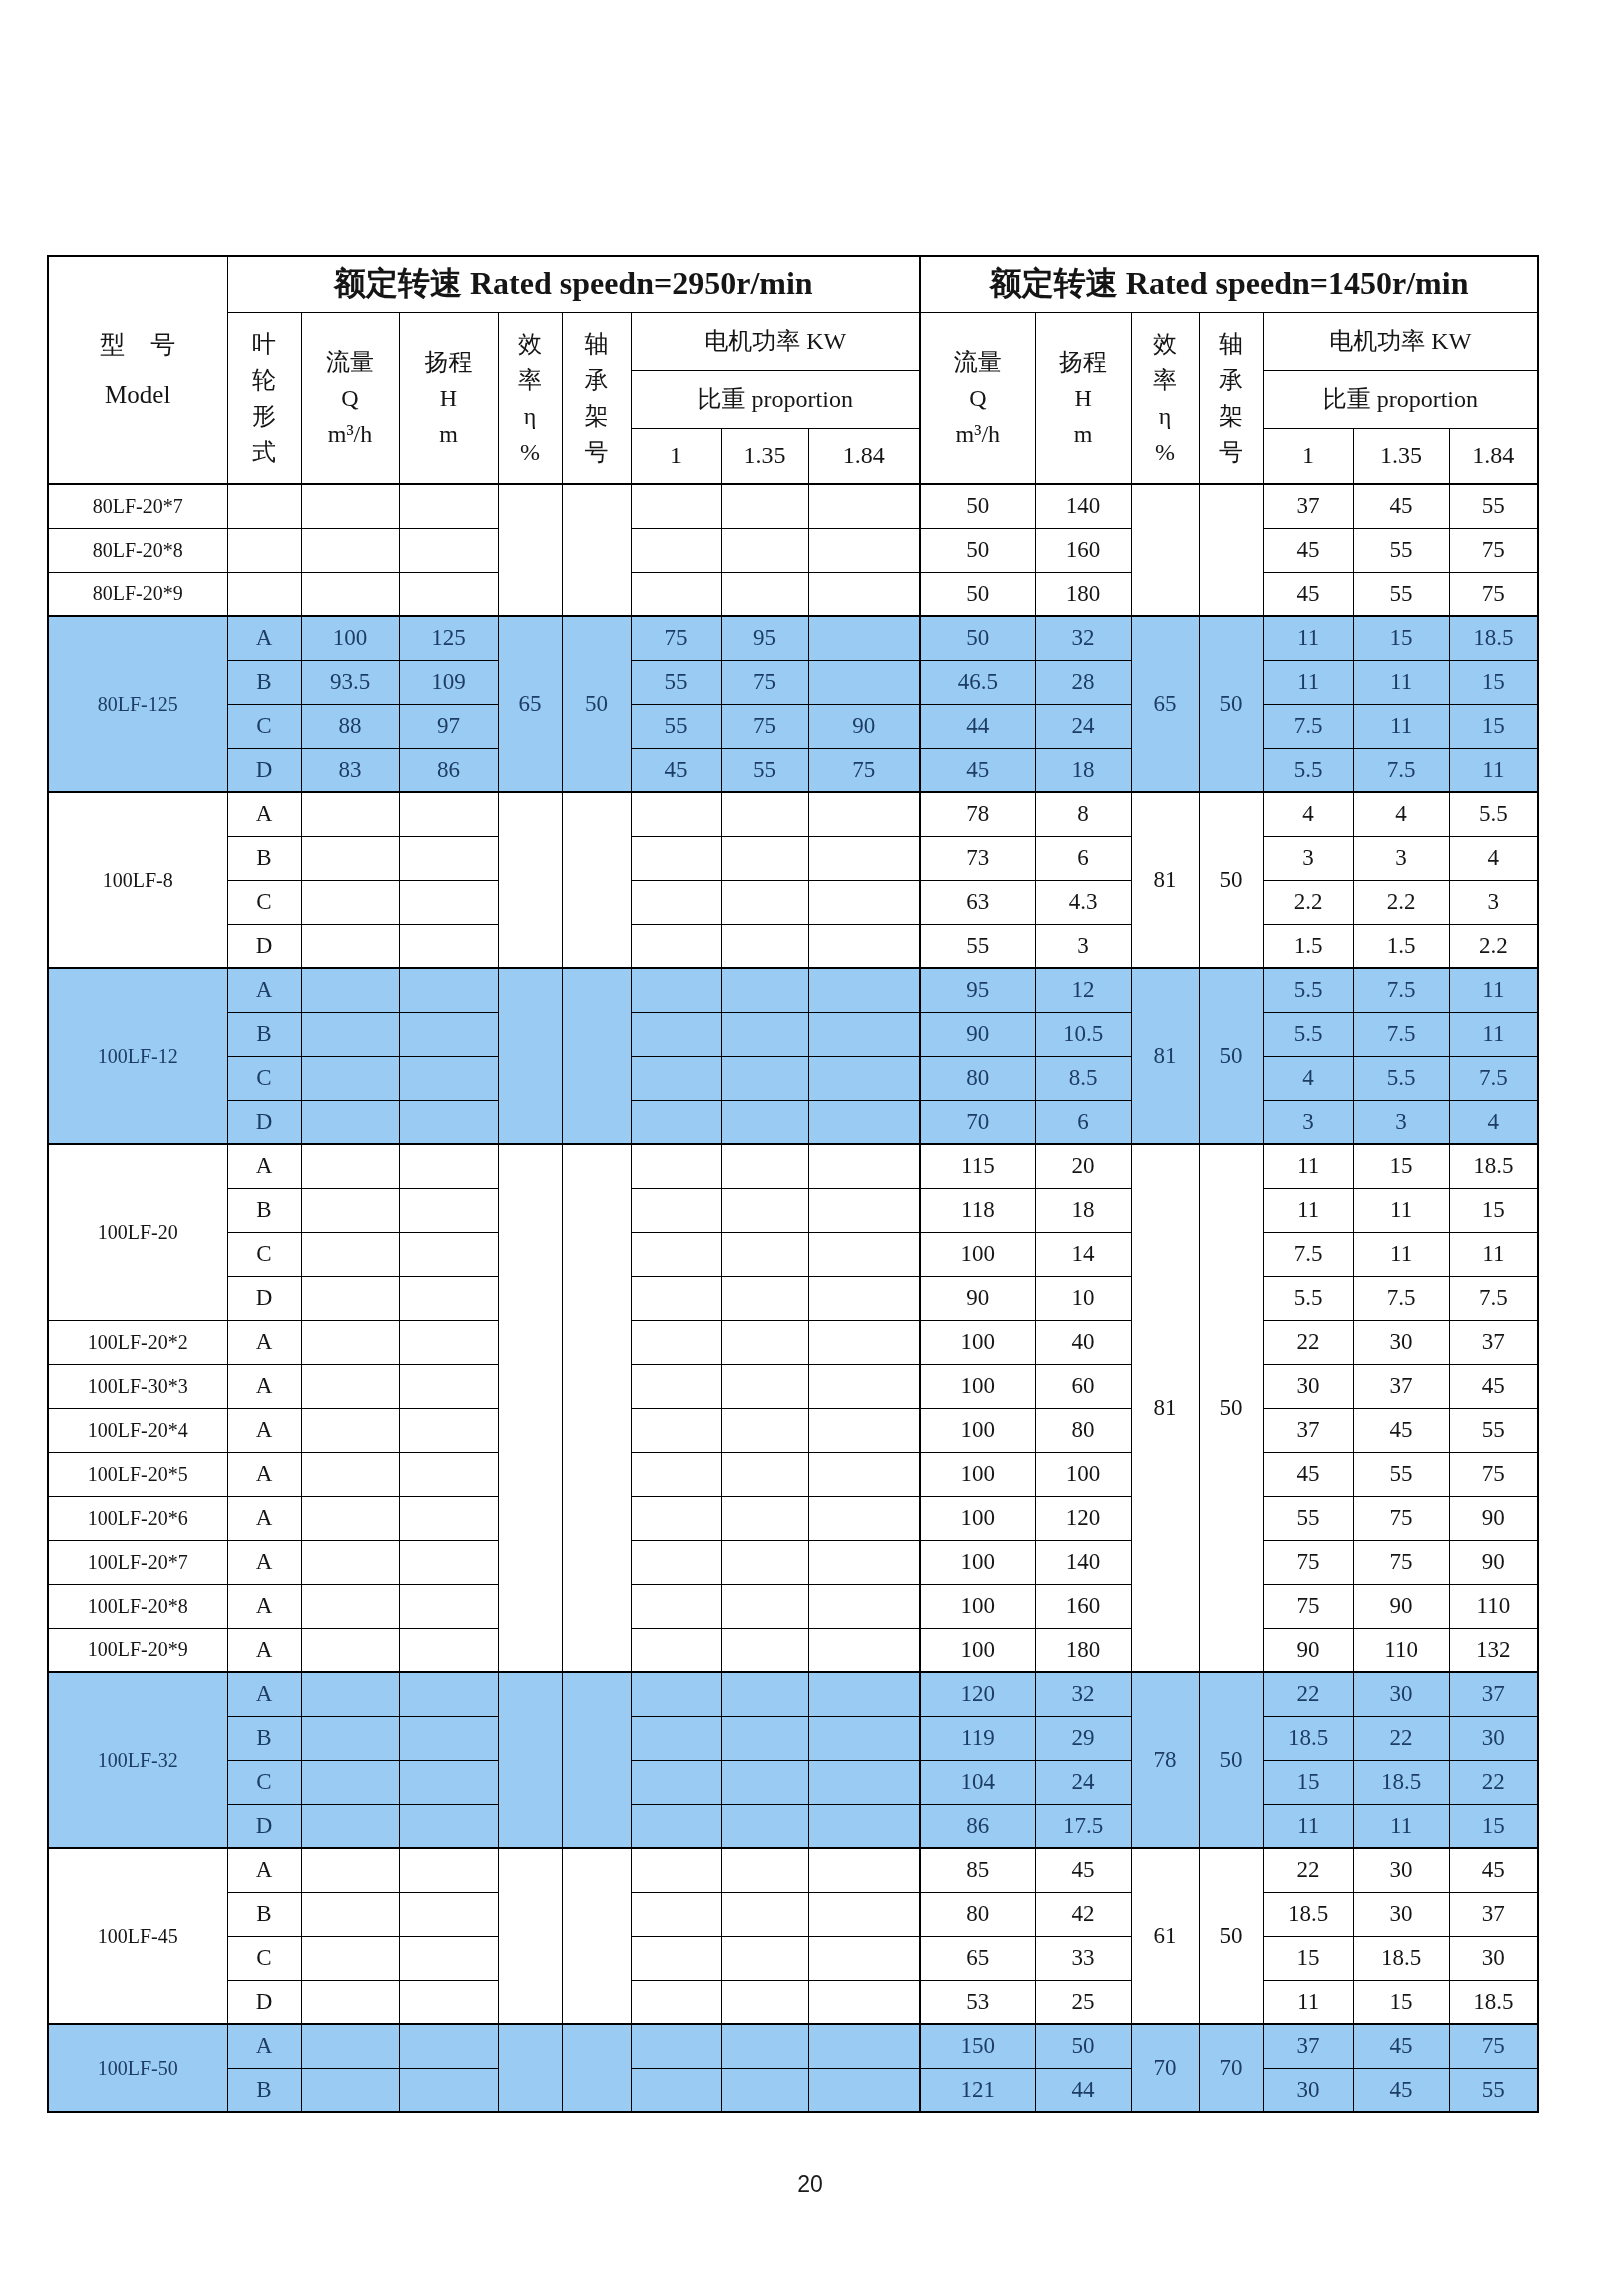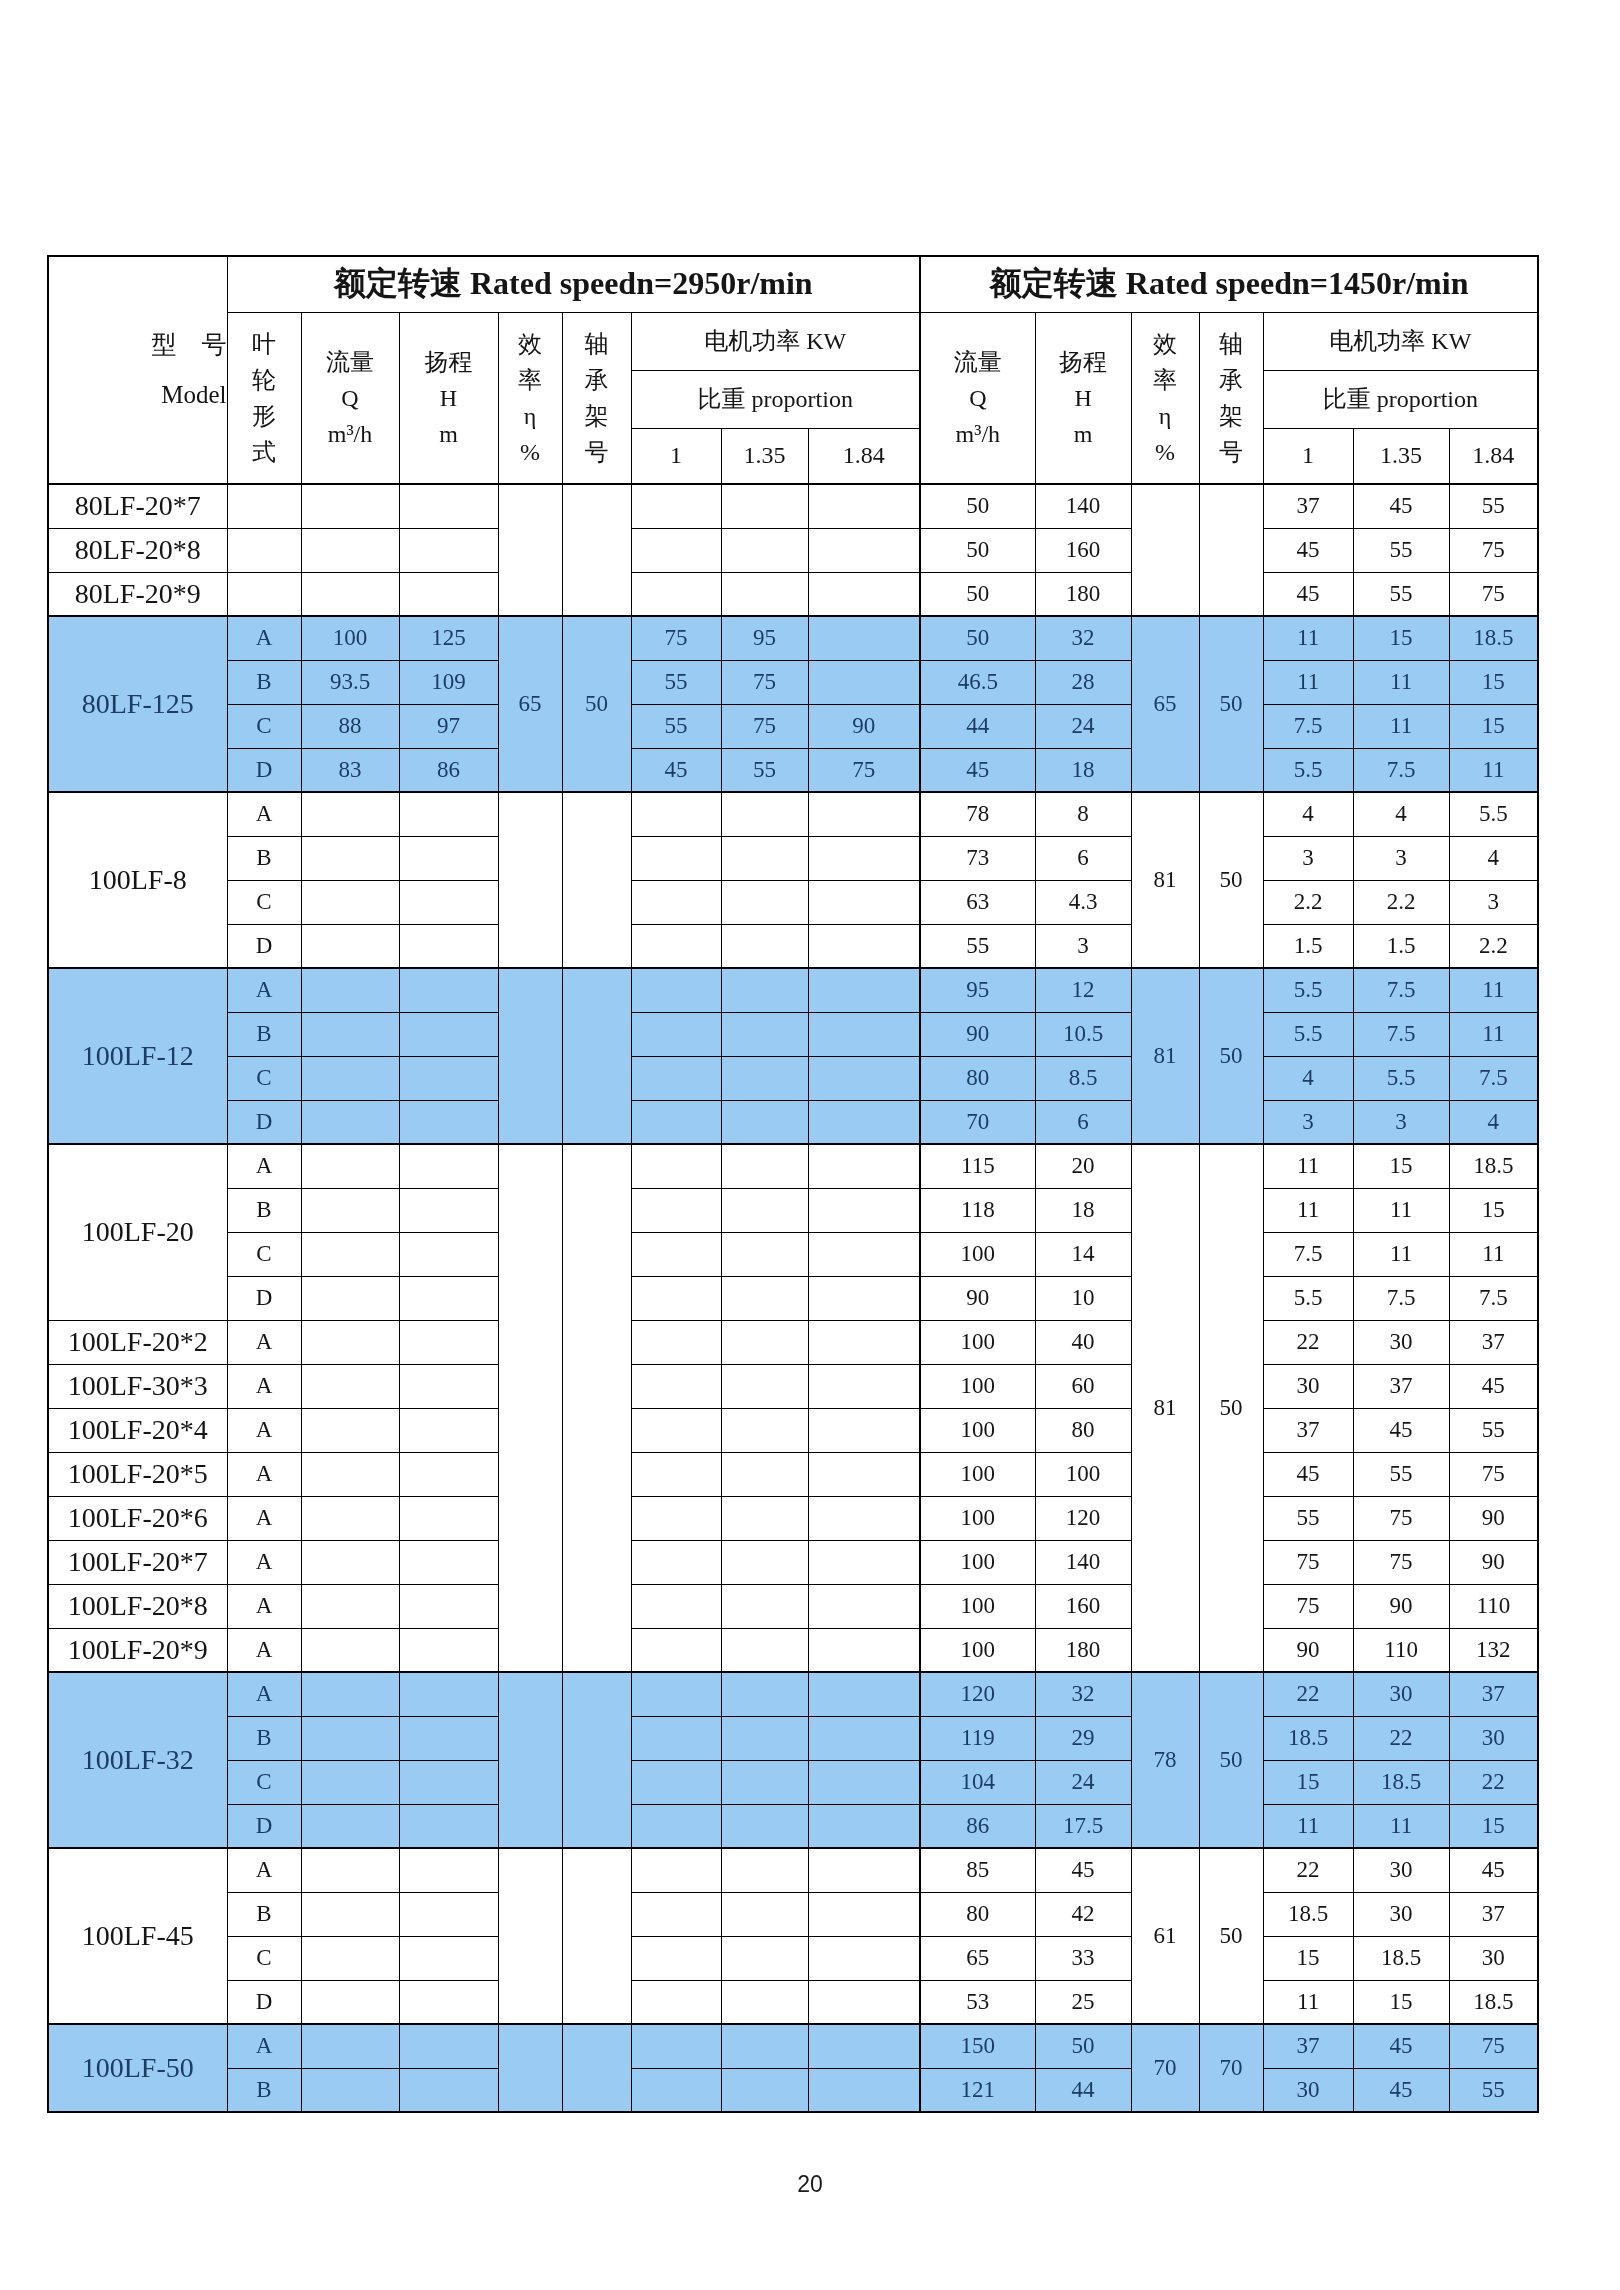--- a/index.html
+++ b/index.html
@@ -17,22 +17,22 @@
     font-size:23px; color:#151515; padding:0; overflow:hidden;
   }
   td.blue { background:var(--hl,#9accf3); color:var(--hlt,#1d3c64); }
   td.sec-top { border-top:2.7px solid #000; }
   td.div-left { border-left:2.7px solid #000;margin-top:20px; }
   tbody tr { height:44px; }
   tr.h1 { height:56px; } tr.h2 { height:58px; } tr.h3 { height:58px; } tr.h4 { height:56px; }
   .speed { font-weight:700; font-size:32px; }
   .hd { font-size:24px; }
   .stack { white-space:pre-line; line-height:1.5; }
-  .model-hd { white-space:pre-line; line-height:2.0; font-size:25px;text-align:right; }
-  .model { font-size:28px; }
+  .model-hd { white-space:pre-line; line-height:2.0; font-size:25px; }
+  .model { font-size:20px; }
   .page-number {
     position:absolute; top:2171px; left:0; right:0; text-align:center;
     font-family:"Liberation Sans","DejaVu Sans",sans-serif; font-size:23px; color:#1a1a1a;
   }
 </style>
 </head>
 <body>
 
 <div class="page">
 

